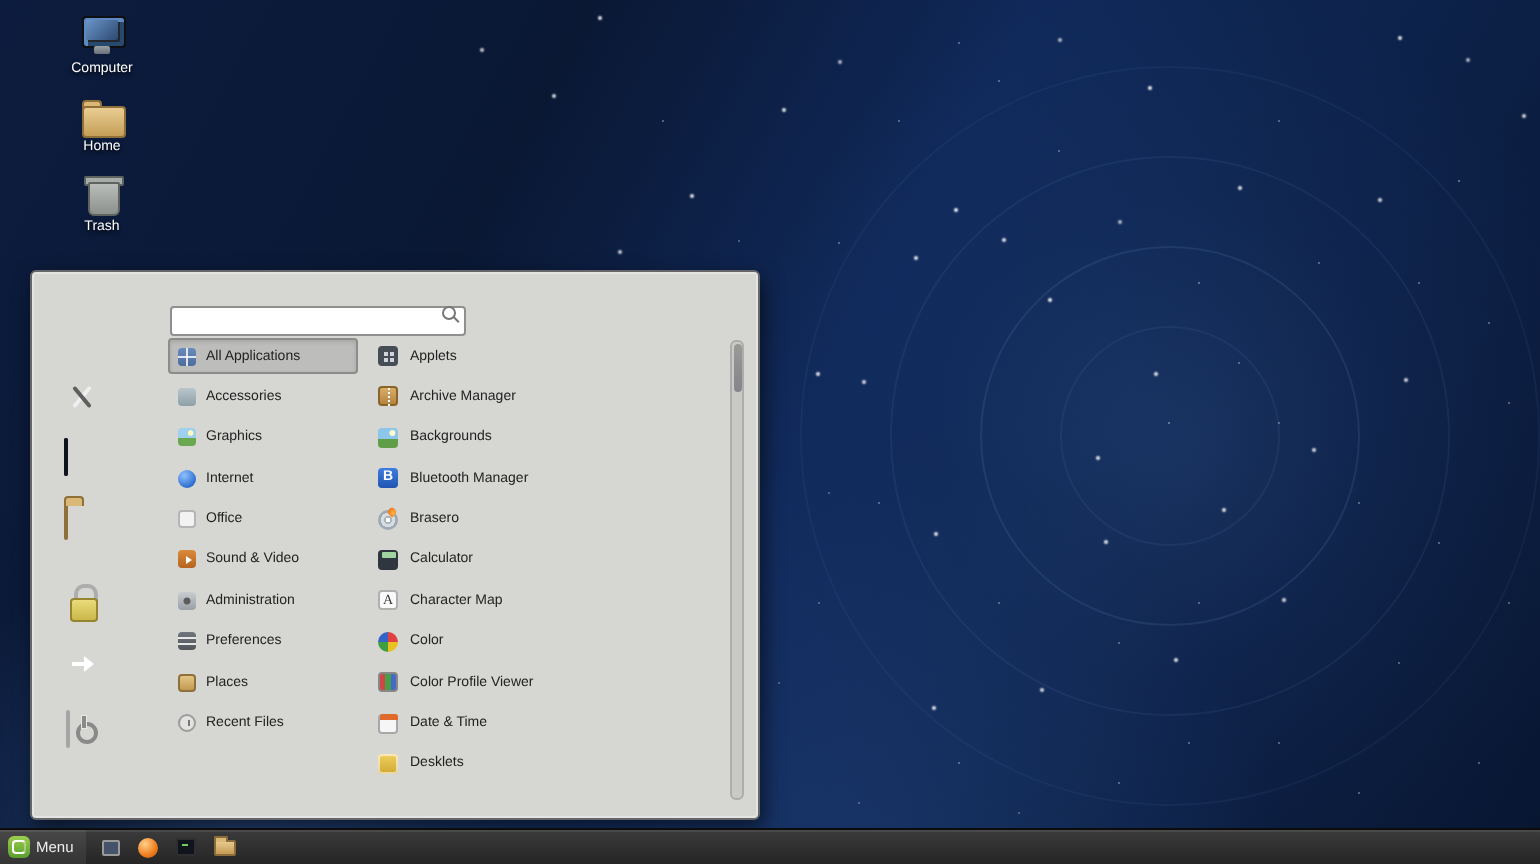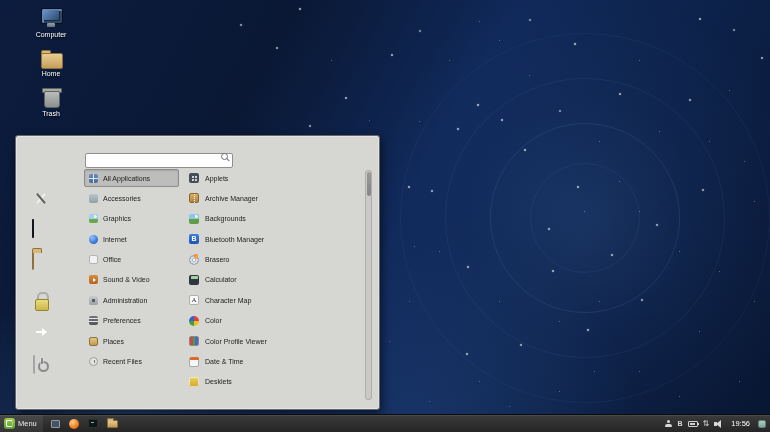--- a/index.html
+++ b/index.html
@@ -403,23 +403,14 @@
       <span class="launch">
           <span class="l-ff"></span>
         </span>
       <span class="launch">
           <span class="l-term"></span>
         </span>
       <span class="launch">
           <span class="l-files"></span>
         </span>
     </div>
-    <div class="tray">
-      <span class="ticon t-user"></span>
-      <span class="ticon t-bt"></span>
-      <span class="ticon t-batt"></span>
-      <span class="ticon t-net"></span>
-      <span class="ticon t-vol"></span>
-      <span class="clock">19:56</span>
-      <span class="ticon t-note"></span>
-    </div>
   </div>
 </div>
 
 </body></html>

